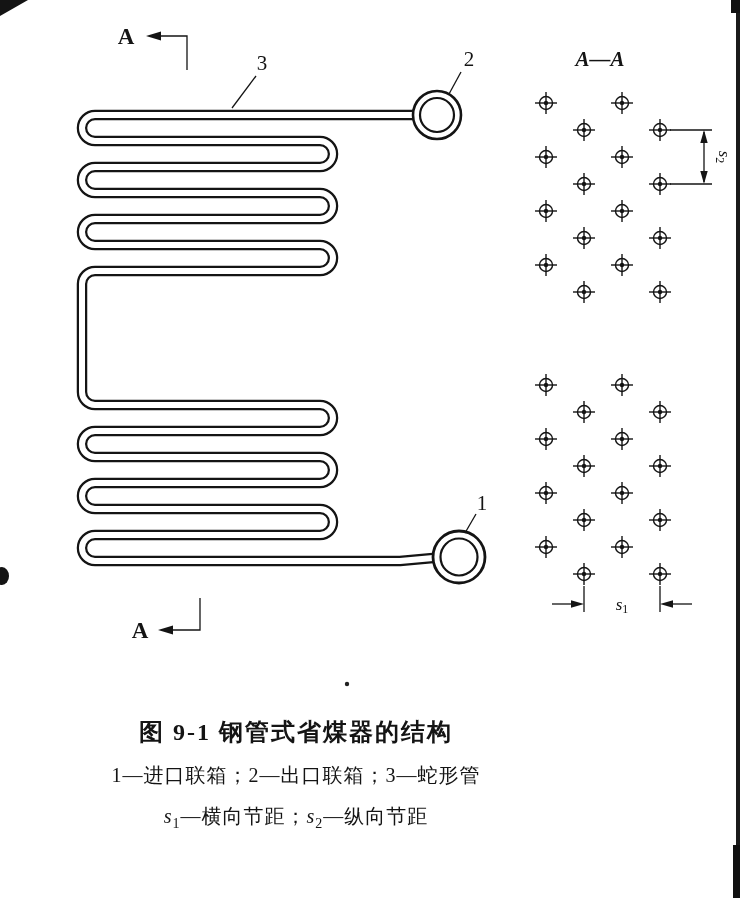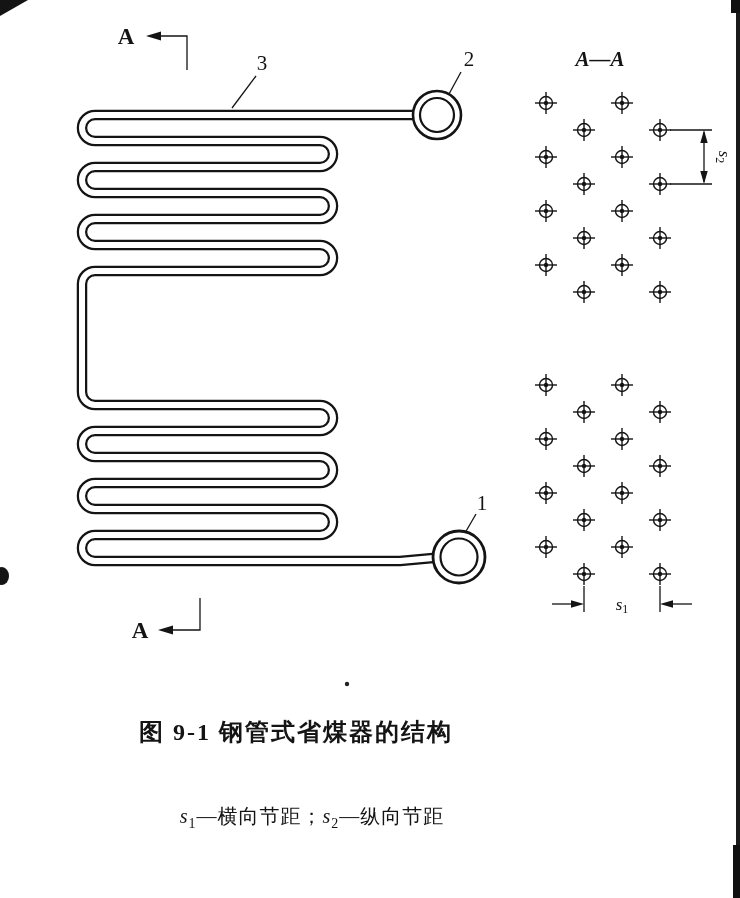--- a/index.html
+++ b/index.html
@@ -18,21 +18,21 @@
   .sym{stroke:#141414;stroke-width:1.4;fill:none;}
   .ink{fill:#141414;}
   .lbl{font-family:"Liberation Serif","DejaVu Serif",serif;font-size:21px;fill:#141414;}
   .amark{font-family:"Liberation Serif","DejaVu Serif",serif;font-size:23px;font-weight:bold;fill:#141414;}
   .aa{font-family:"Liberation Serif","DejaVu Serif",serif;font-size:21px;font-weight:bold;font-style:italic;fill:#141414;}
   .dimtext{font-family:"Liberation Serif","DejaVu Serif",serif;font-size:17px;font-style:italic;fill:#141414;}
   .dimsub{font-size:12px;font-style:normal;}
   .cap{position:absolute;left:0;width:592px;text-align:center;color:#141414;}
   .cap-title{top:716px;font-size:24px;font-weight:bold;letter-spacing:2px;}
   .cap-parts{top:762px;font-size:20px;letter-spacing:1px;}
-  .cap-dims{top:803px;font-size:20px;letter-spacing:1px;padding-left:16px;}
+  .cap-dims{top:803px;font-size:20px;letter-spacing:1px;}
   .cap-dims i, .cap-dims sub{font-family:"Liberation Serif","DejaVu Serif",serif;}
   .cap-dims sub{font-size:14px;}
 </style>
 </head>
 <body>
 
 <div class="page">
 
   <svg width="740" height="898" viewBox="0 0 740 898">
     <defs>
@@ -146,15 +146,16 @@
       <polygon points="0,0 28,0 0,16" class="ink"></polygon>
       <rect x="736" y="0" width="4" height="898" fill="#1a1a1a"></rect>
       <rect x="731" y="0" width="9" height="13" fill="#111"></rect>
       <rect x="733" y="845" width="7" height="53" fill="#111"></rect>
       <ellipse cx="2" cy="576" rx="7" ry="9" class="ink"></ellipse>
       <circle cx="347" cy="684" r="2.2" fill="#222"></circle>
     </g>
   </svg>
 
   <div class="cap cap-title">图 9-1  钢管式省煤器的结构</div>
+  <div class="cap cap-parts">1—进口联箱；2—出口联箱；3—蛇形管</div>
   <div class="cap cap-dims"><i>s</i><sub>1</sub><span>—横向节距；</span><i>s</i><sub>2</sub><span>—纵向节距</span></div>
 
 </div>
 
 </body></html>

